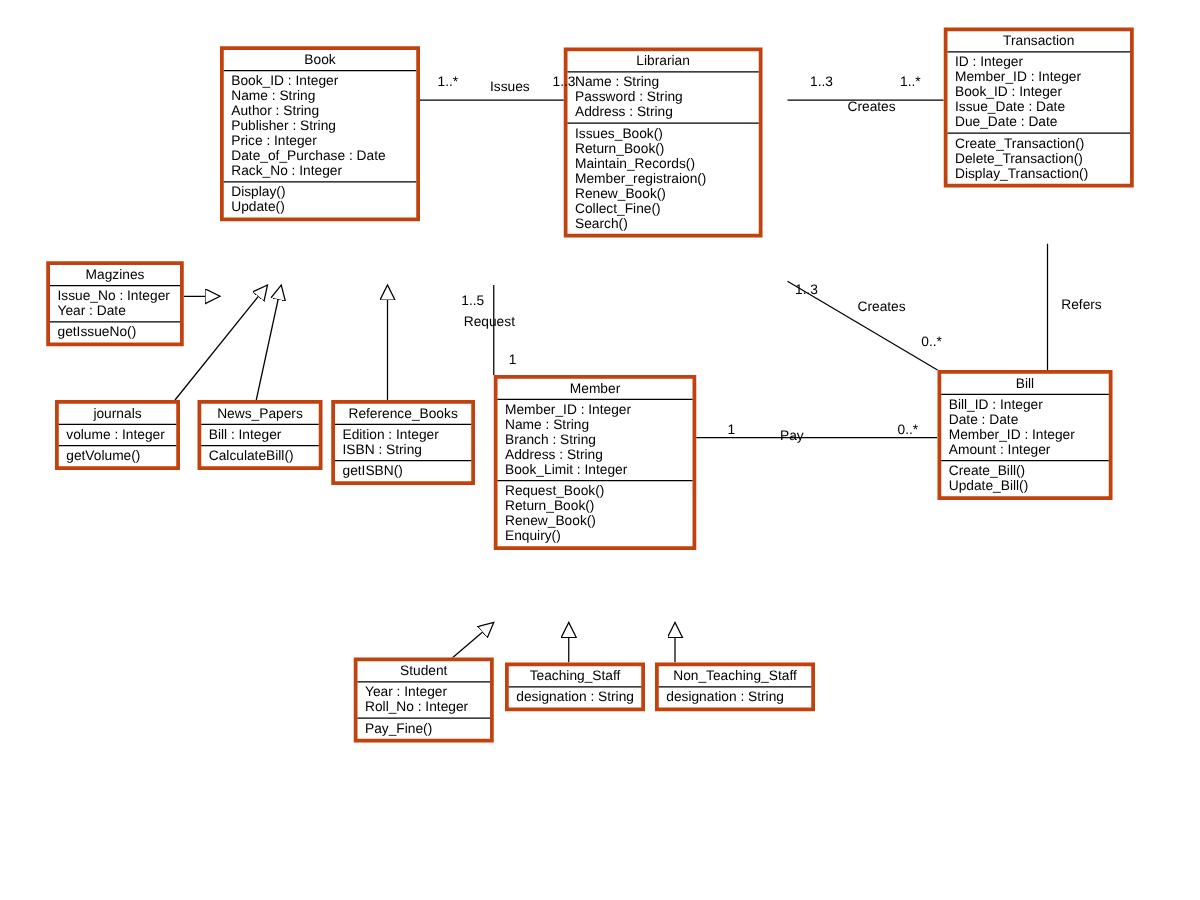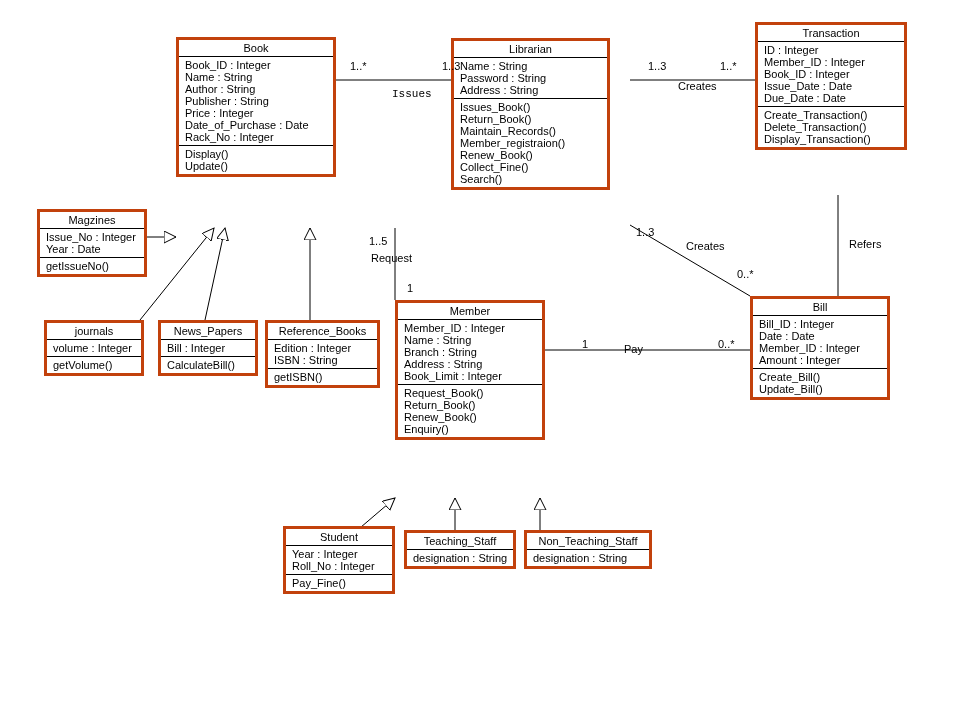--- a/index.html
+++ b/index.html
@@ -190,21 +190,21 @@
         <div class="row">Date : Date</div>
         <div class="row">Member_ID : Integer</div>
         <div class="row">Amount : Integer</div>
       </div>
       <div class="section">
         <div class="row">Create_Bill()</div>
         <div class="row">Update_Bill()</div>
       </div>
     </div>
 
-  <div class="umlclass" id="cls-member" style="left:395px; top:300px; width:150px;">
+  <div class="umlclass" id="cls-member" style="left:395px; top:300px; width:162px;">
       <div class="head">Member</div>
       <div class="section">
         <div class="row">Member_ID : Integer</div>
         <div class="row">Name : String</div>
         <div class="row">Branch : String</div>
         <div class="row">Address : String</div>
         <div class="row">Book_Limit : Integer</div>
       </div>
       <div class="section">
         <div class="row">Request_Book()</div>
@@ -234,21 +234,21 @@
 
   <div class="umlclass" id="cls-nonteaching" style="left:524px; top:530px; width:128px;">
       <div class="head">Non_Teaching_Staff</div>
       <div class="section">
         <div class="row">designation : String</div>
       </div>
     </div>
 
   <div class="label" style="left:350px; top:60px;">1..*</div>
   <div class="label" style="left:442px; top:60px;">1..3</div>
-  <div class="label" style="left:392px; top:88px;font-family:Liberation Mono, monospace;">Issues</div>
+  <div class="label" style="left:392px; top:64px;">Issues</div>
 
   <div class="label" style="left:648px; top:60px;">1..3</div>
   <div class="label" style="left:720px; top:60px;">1..*</div>
   <div class="label" style="left:678px; top:80px;">Creates</div>
 
   <div class="label" style="left:369px; top:235px;">1..5</div>
   <div class="label" style="left:371px; top:252px;">Request</div>
   <div class="label" style="left:407px; top:282px;">1</div>
 
   <div class="label" style="left:636px; top:226px;">1..3</div>

